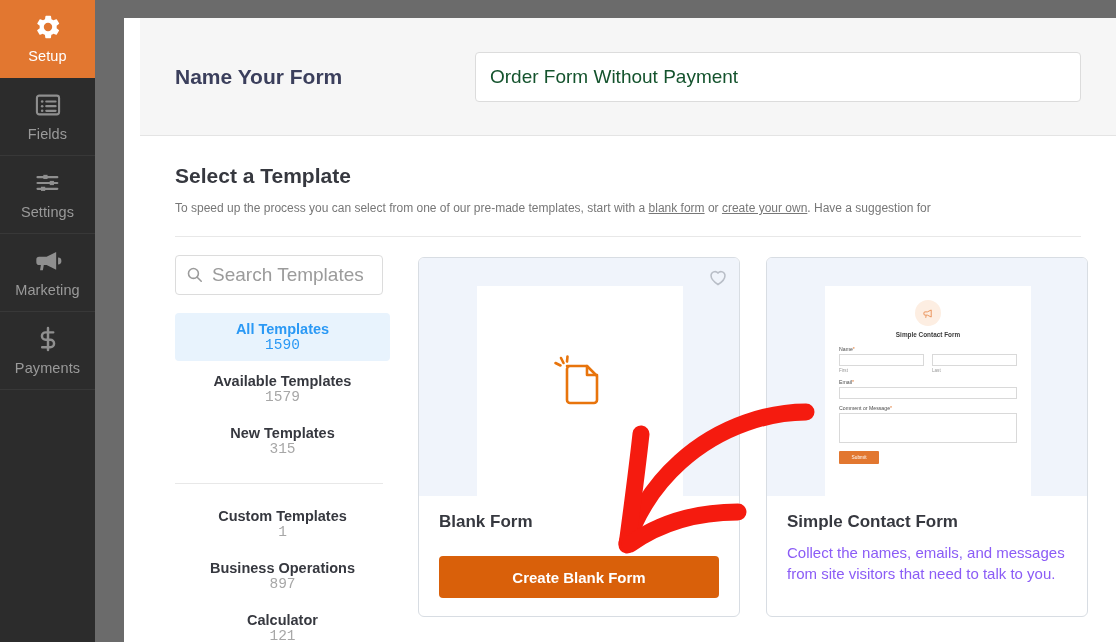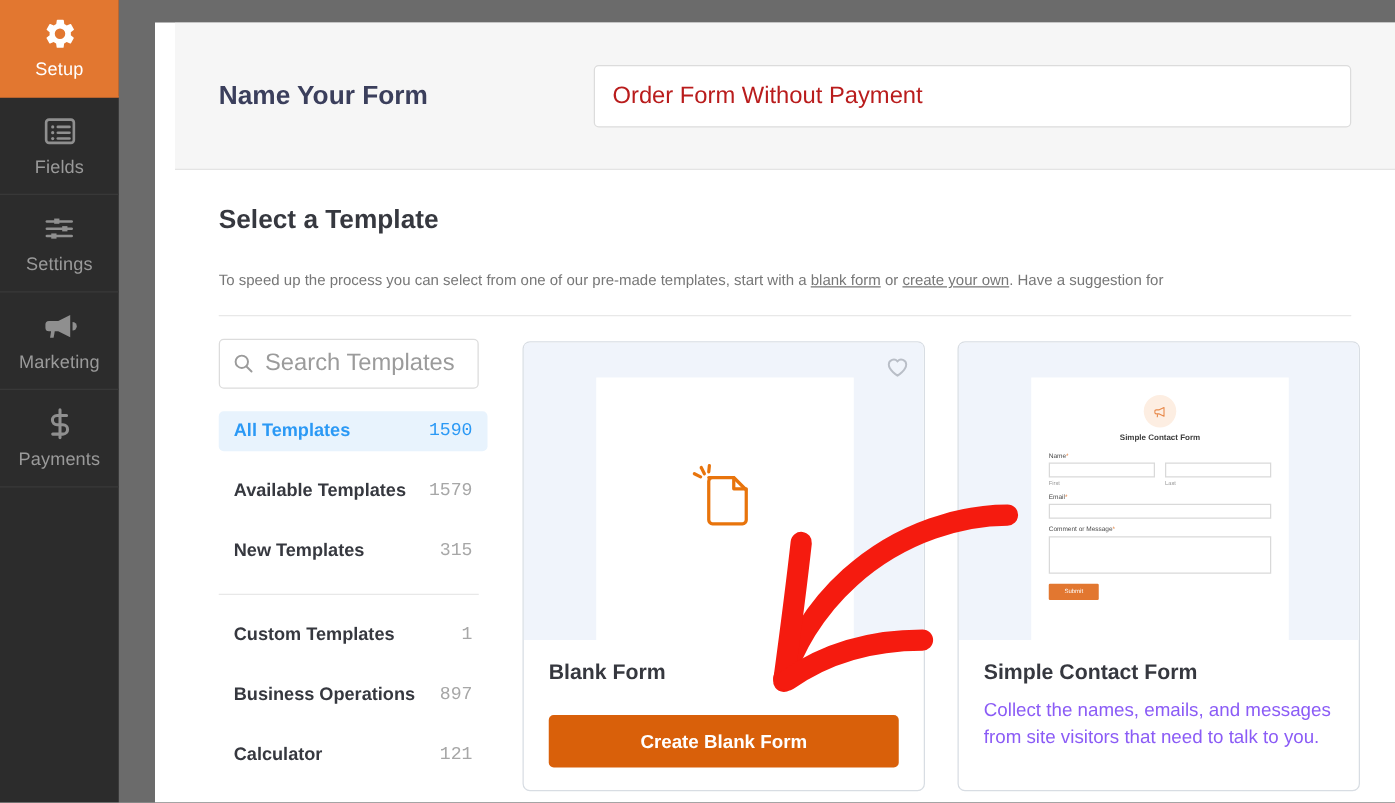--- a/index.html
+++ b/index.html
@@ -54,28 +54,28 @@
   }
   .form-name-input {
     flex: 1;
     height: 50px;
     background: #ffffff;
     border: 1px solid #dcdcdc;
     border-radius: 4px;
     padding: 0 14px;
     font-family: "Liberation Sans", sans-serif;
     font-size: 19px;
-    color: #b91c1c;
+    color: #14532d;
     outline: none;
   }
 
   .panel-body { padding: 28px 35px 0 35px; }
   .section-title {
     font-size: 21px; font-weight: bold; color: #36383f;
-    margin: 0 0 28px 0;
+    margin: 0 0 12px 0;
   }
   .section-sub {
     font-size: 12px; color: #777777; line-height: 1.35;
     white-space: nowrap; overflow: hidden;
   }
   .section-sub a { color: #777777; text-decoration: underline; cursor: pointer; }
   .hr { border: 0; border-top: 1px solid #e8e8e8; margin: 20px 0 0 0; }
 
   
   .templates-area { display: flex; padding-top: 18px; }
@@ -93,22 +93,22 @@
   }
   .search-input::placeholder { color: #9b9b9b; }
   .search-icon {
     position: absolute; left: 11px; top: 11px;
     width: 17px; height: 17px;
   }
 
   .filter-list { list-style: none; margin: 0; padding: 0; }
   .filter-item {
     display: flex; align-items: center; justify-content: space-between;
-    padding: 8px 12px; margin: 16px 0 2px 0;
-    border-radius: 4px; cursor: pointer;
+    padding: 8px 12px; margin: 4px 0 2px 0;
+    border-radius: 4px; cursor: pointer; flex-direction: column;
   }
   .filter-item .f-label { font-size: 14.5px; font-weight: bold; color: #36383f; }
   .filter-item .f-count { font-size: 14.5px; color: #a7a7a7; font-family: Liberation Mono, monospace; }
   .filter-item.active { background: #e8f3fd; }
   .filter-item.active .f-label,
   .filter-item.active .f-count { color: #2b99f5; }
   .filter-div { border: 0; border-top: 1px solid #e8e8e8; margin: 18px 0 16px 0; width: 208px; }
 
   
   .cards { display: flex; gap: 26px; padding-top: 2px; }

